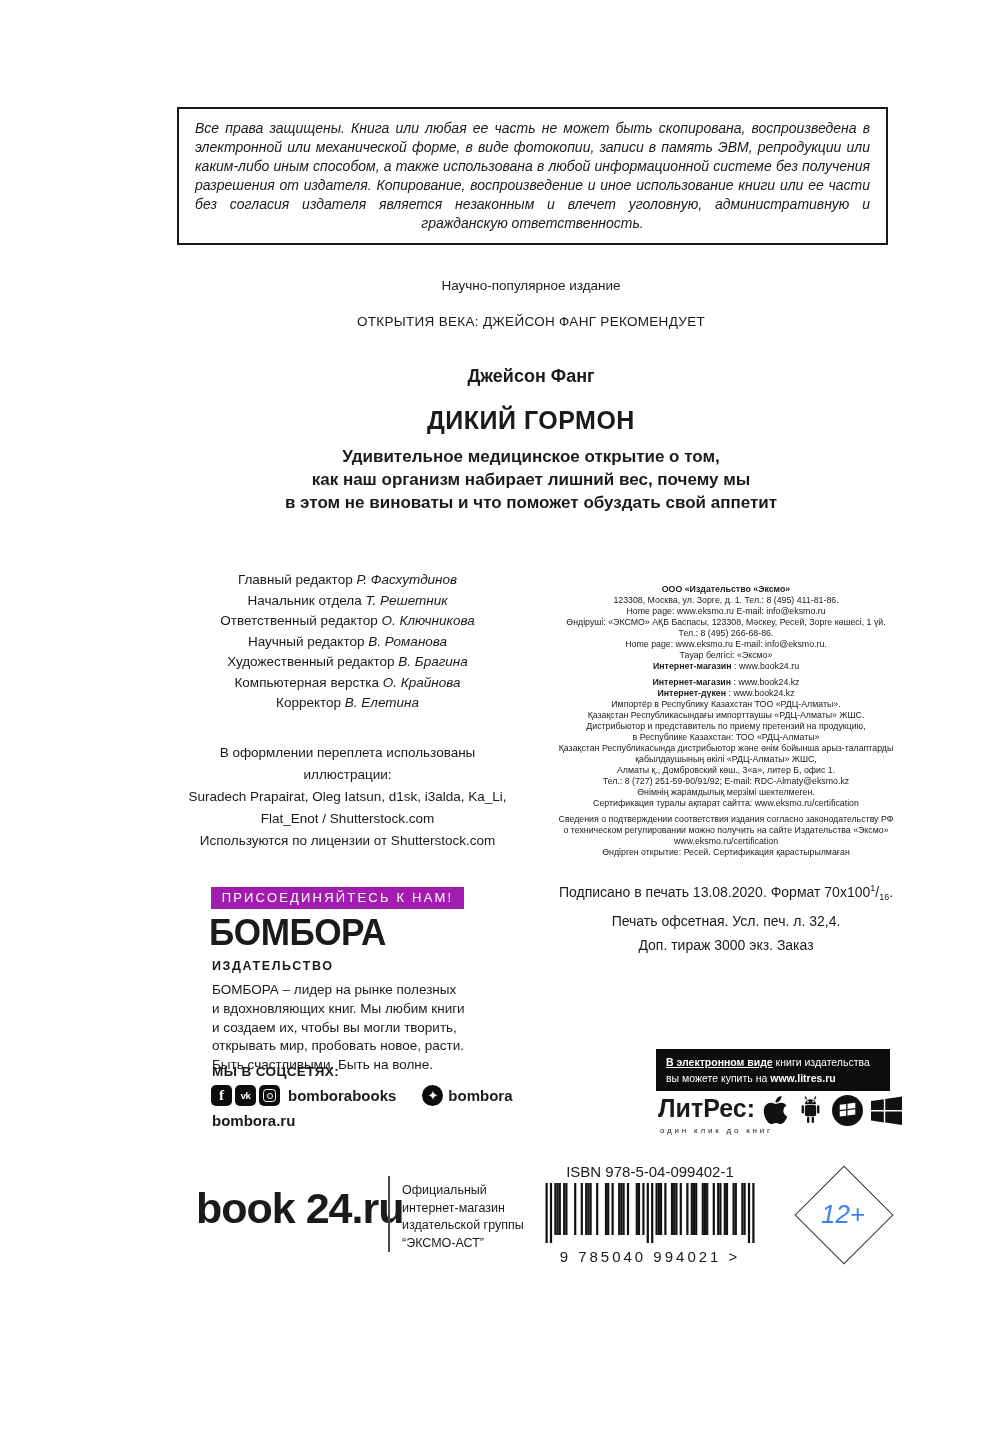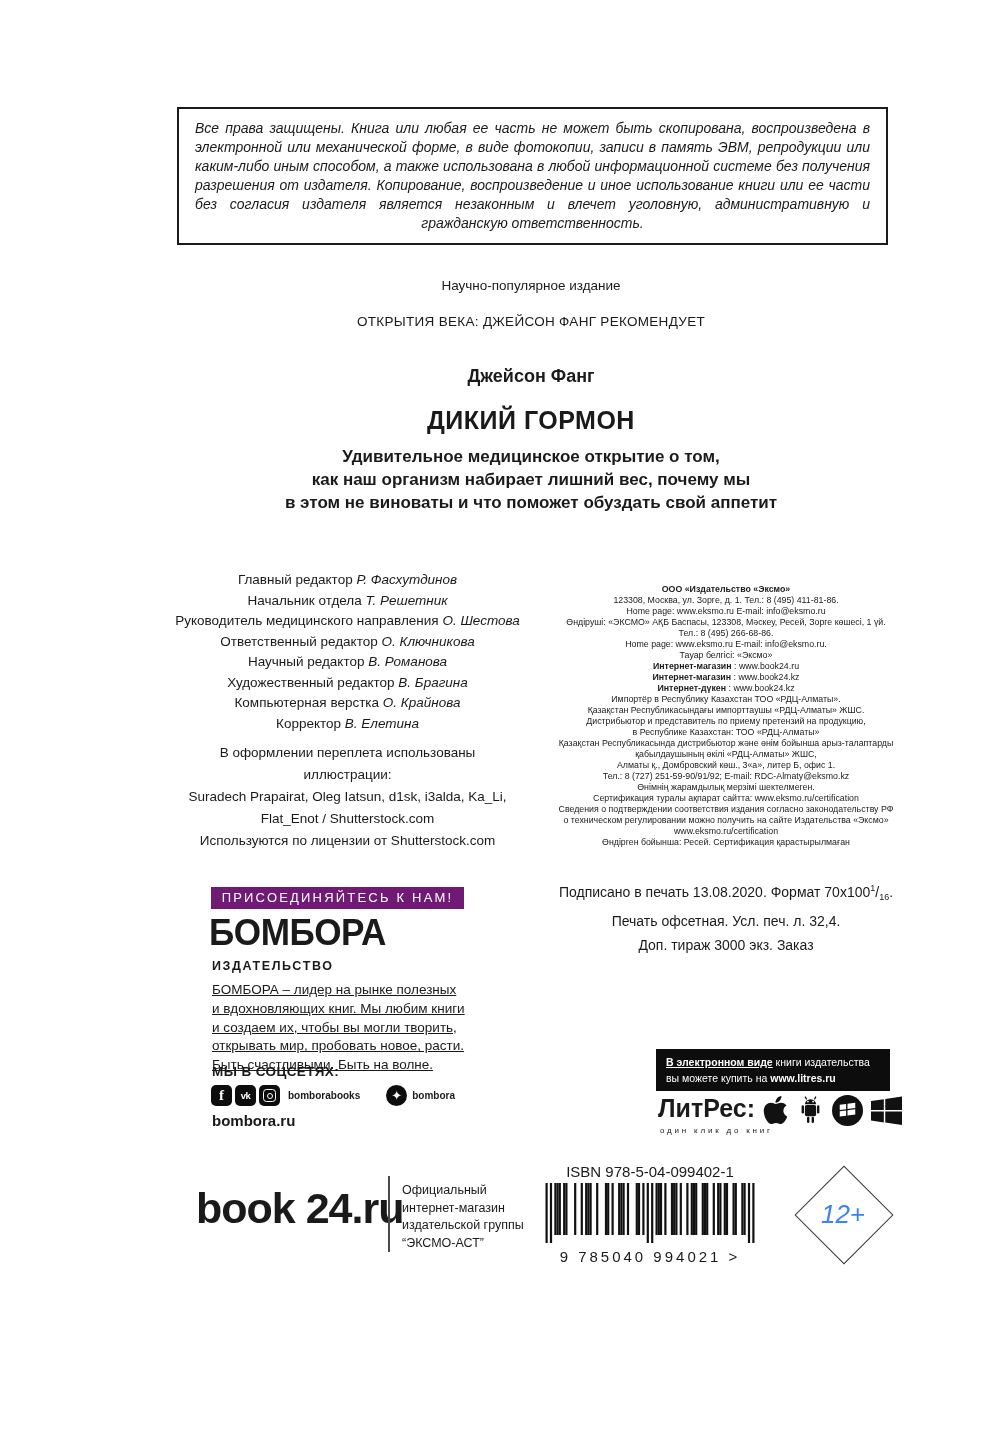--- a/index.html
+++ b/index.html
@@ -22,43 +22,43 @@
   
   .left-col{position:absolute;left:160px;width:375px;text-align:center;font-size:13.5px;}
   .credits-block{top:570px;line-height:20.5px;}
   .illustrations-block{top:742px;line-height:22px;}
   .it{font-style:italic;}
 
   
   .right-col{position:absolute;left:543px;width:366px;text-align:center;font-size:8.8px;line-height:11px;}
   .publisher-block{top:584px;}
   .b{font-weight:bold;}
-  .pub-gap{}
+  .pub-gap{margin-top:5px;}
 
   .print-info{position:absolute;left:543px;top:876px;width:366px;text-align:center;font-size:14px;line-height:24px;}
   .print-info sup,.print-info sub{font-size:9px;}
 
   
-  .join-banner{position:absolute;left:211px;top:887px;width:253px;height:22px;background:#701a75;color:#fff;
+  .join-banner{position:absolute;left:211px;top:887px;width:253px;height:22px;background:#a21caf;color:#fff;
     font-size:13px;letter-spacing:2.2px;text-align:center;line-height:22px;}
   .bombora-logo{position:absolute;left:209px;top:912px;font-size:37px;font-weight:bold;letter-spacing:-.5px;
     transform:scaleX(.95);transform-origin:left;}
   .bombora-sub{position:absolute;left:212px;top:959px;font-size:12.5px;font-weight:bold;letter-spacing:1.6px;}
-  .bombora-about{position:absolute;left:212px;top:981px;font-size:13.5px;line-height:18.8px;text-decoration:underline;}
+  .bombora-about{position:absolute;left:212px;top:981px;font-size:13.5px;line-height:18.8px;}
   .soc-heading{position:absolute;left:212px;top:1064px;font-size:13.5px;font-weight:bold;letter-spacing:.4px;}
   .soc-row{position:absolute;left:211px;top:1085px;display:flex;align-items:center;}
   .sq{width:21px;height:21px;border-radius:5px;background:#0d0d0d;color:#fff;display:flex;
     align-items:center;justify-content:center;margin-right:3px;flex:0 0 auto;}
   .fb-glyph{font-size:15px;font-weight:bold;font-family:"Liberation Serif",serif;}
   .vk-glyph{font-size:9.5px;font-weight:bold;letter-spacing:-.5px;}
   .insta-frame{width:11px;height:11px;border:1.6px solid #fff;border-radius:3.5px;display:flex;align-items:center;justify-content:center;}
   .insta-lens{width:4px;height:4px;border:1.4px solid #fff;border-radius:50%;}
   .zen-circle{width:21px;height:21px;border-radius:50%;background:#0d0d0d;color:#fff;display:flex;
     align-items:center;justify-content:center;font-size:13px;margin-left:26px;margin-right:5px;flex:0 0 auto;}
-  .handle{font-size:10px;font-weight:bold;margin-left:5px;}
+  .handle{font-size:15px;font-weight:bold;margin-left:5px;}
   .bombora-site{position:absolute;left:212px;top:1112px;font-size:15px;font-weight:bold;}
 
   
   .litres-banner{position:absolute;left:656px;top:1049px;width:214px;background:#0d0d0d;color:#fff;
     font-size:10.5px;line-height:16px;padding:5px 10px;}
   .litres-banner .u{font-weight:bold;text-decoration:underline;}
   .litres-logo{position:absolute;left:658px;top:1094px;font-size:25px;font-weight:bold;}
   .litres-slogan{position:absolute;left:660px;top:1126px;font-size:8px;letter-spacing:2.8px;}
   .platforms{position:absolute;left:762px;top:1094px;display:flex;gap:8px;align-items:center;}
   .platforms svg{display:block;fill:#111;}
@@ -91,21 +91,20 @@
   <div class="center-item book-title">ДИКИЙ ГОРМОН</div>
   <div class="center-item book-subtitle">
     <div>Удивительное медицинское открытие о том,</div>
     <div>как наш организм набирает лишний вес, почему мы</div>
     <div>в этом не виноваты и что поможет обуздать свой аппетит</div>
   </div>
 
   <div class="left-col credits-block">
     <div><span>Главный редактор</span> <span class="it">Р. Фасхутдинов</span></div>
     <div><span>Начальник отдела</span> <span class="it">Т. Решетник</span></div>
-    <div><span>Руководитель медицинского направления</span> <span class="it">О. Шестова</span></div>
     <div><span>Ответственный редактор</span> <span class="it">О. Ключникова</span></div>
     <div><span>Научный редактор</span> <span class="it">В. Романова</span></div>
     <div><span>Художественный редактор</span> <span class="it">В. Брагина</span></div>
     <div><span>Компьютерная верстка</span> <span class="it">О. Крайнова</span></div>
     <div><span>Корректор</span> <span class="it">В. Елетина</span></div>
   </div>
 
   <div class="left-col illustrations-block">
     <div>В оформлении переплета использованы</div>
     <div>иллюстрации:</div>
@@ -131,21 +130,21 @@
     <div>в Республике Казахстан: ТОО «РДЦ-Алматы»</div>
     <div>Қазақстан Республикасында дистрибьютор және өнім бойынша арыз-талаптарды</div>
     <div>қабылдаушының өкілі «РДЦ-Алматы» ЖШС,</div>
     <div>Алматы қ.,  Домбровский көш.,  3«а», литер Б, офис 1.</div>
     <div>Тел.: 8 (727) 251-59-90/91/92;  E-mail: RDC-Almaty@eksmo.kz</div>
     <div>Өнімнің жарамдылық мерзімі шектелмеген.</div>
     <div>Сертификация туралы ақпарат  сайтта: www.eksmo.ru/certification</div>
     <div class="pub-gap">Сведения о подтверждении соответствия издания согласно законодательству РФ</div>
     <div>о техническом регулировании можно получить на сайте Издательства «Эксмо»</div>
     <div>www.eksmo.ru/certification</div>
-    <div>Өндірген бойынша: Ресей. Сертификация қарастырылмаған</div>
+    <div>Өндірген открытие: Ресей. Сертификация қарастырылмаған</div>
   </div>
 
   <div class="print-info">
     <div><span>Подписано в печать 13.08.2020. Формат 70x100</span><sup>1</sup><span>/</span><sub>16</sub><span>.</span></div>
     <div>Печать офсетная. Усл. печ. л. 32,4.</div>
     <div>Доп. тираж 3000 экз. Заказ</div>
   </div>
 
   <div class="join-banner">ПРИСОЕДИНЯЙТЕСЬ К НАМ!</div>
   <div class="bombora-logo">БОМБОРА</div>

